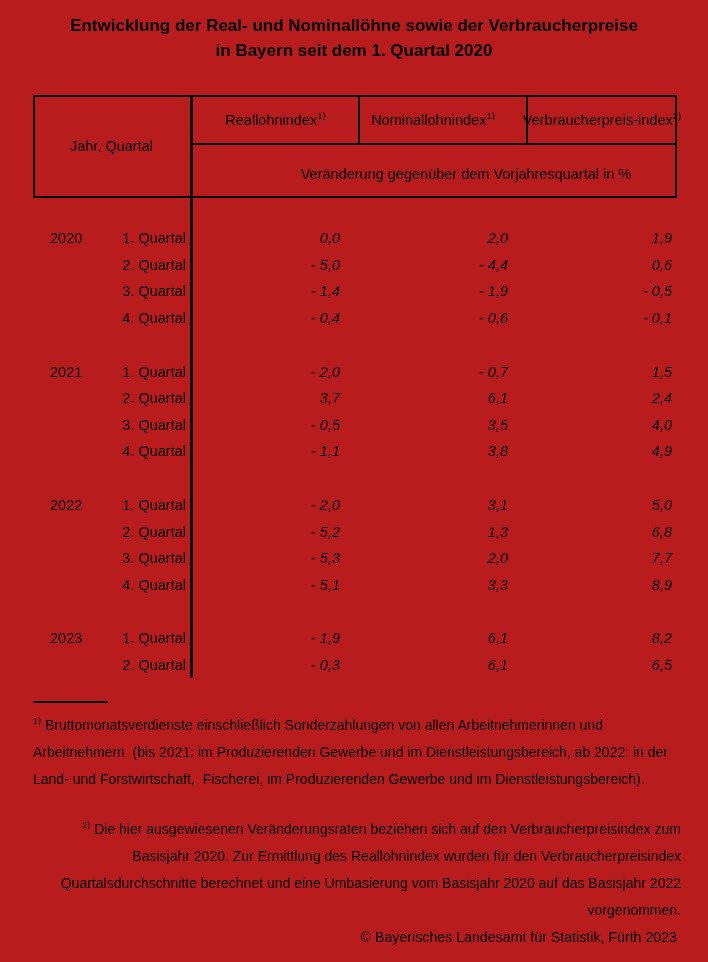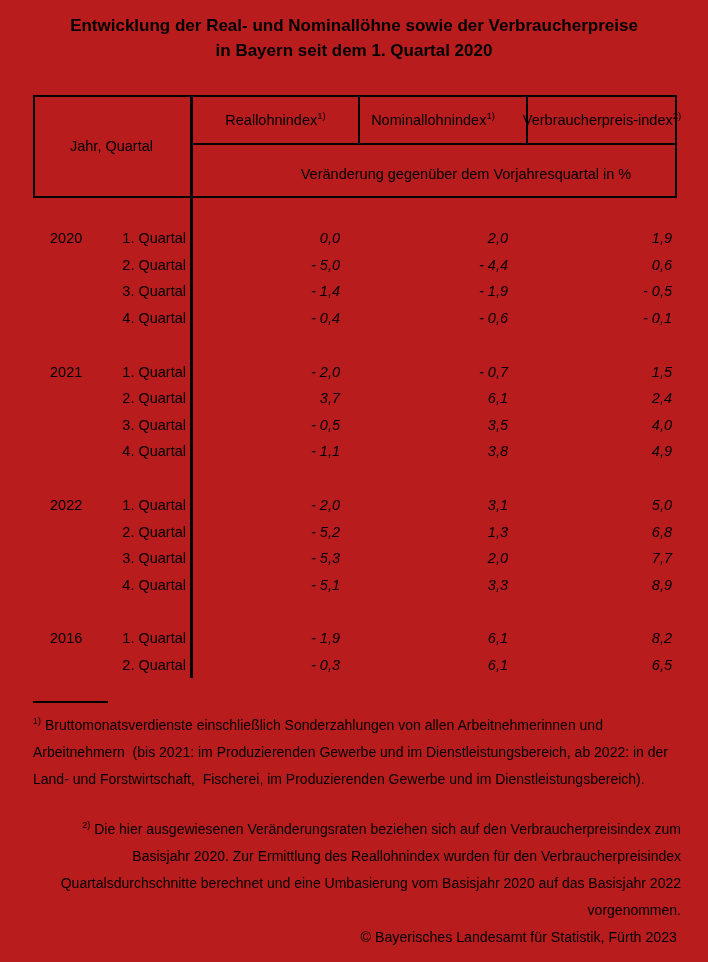--- a/index.html
+++ b/index.html
@@ -198,21 +198,21 @@
       <div class="c1">
           <span></span>
           <span>4. Quartal</span>
         </div>
       <div class="cv v2">- 5,1</div>
       <div class="cv v3">3,3</div>
       <div class="cv v4">8,9</div>
     </div>
     <div class="trow gap">
       <div class="c1">
-          <span>2016</span>
+          <span>2023</span>
           <span>1. Quartal</span>
         </div>
       <div class="cv v2">- 1,9</div>
       <div class="cv v3">6,1</div>
       <div class="cv v4">8,2</div>
     </div>
     <div class="trow">
       <div class="c1">
           <span></span>
           <span>2. Quartal</span>

